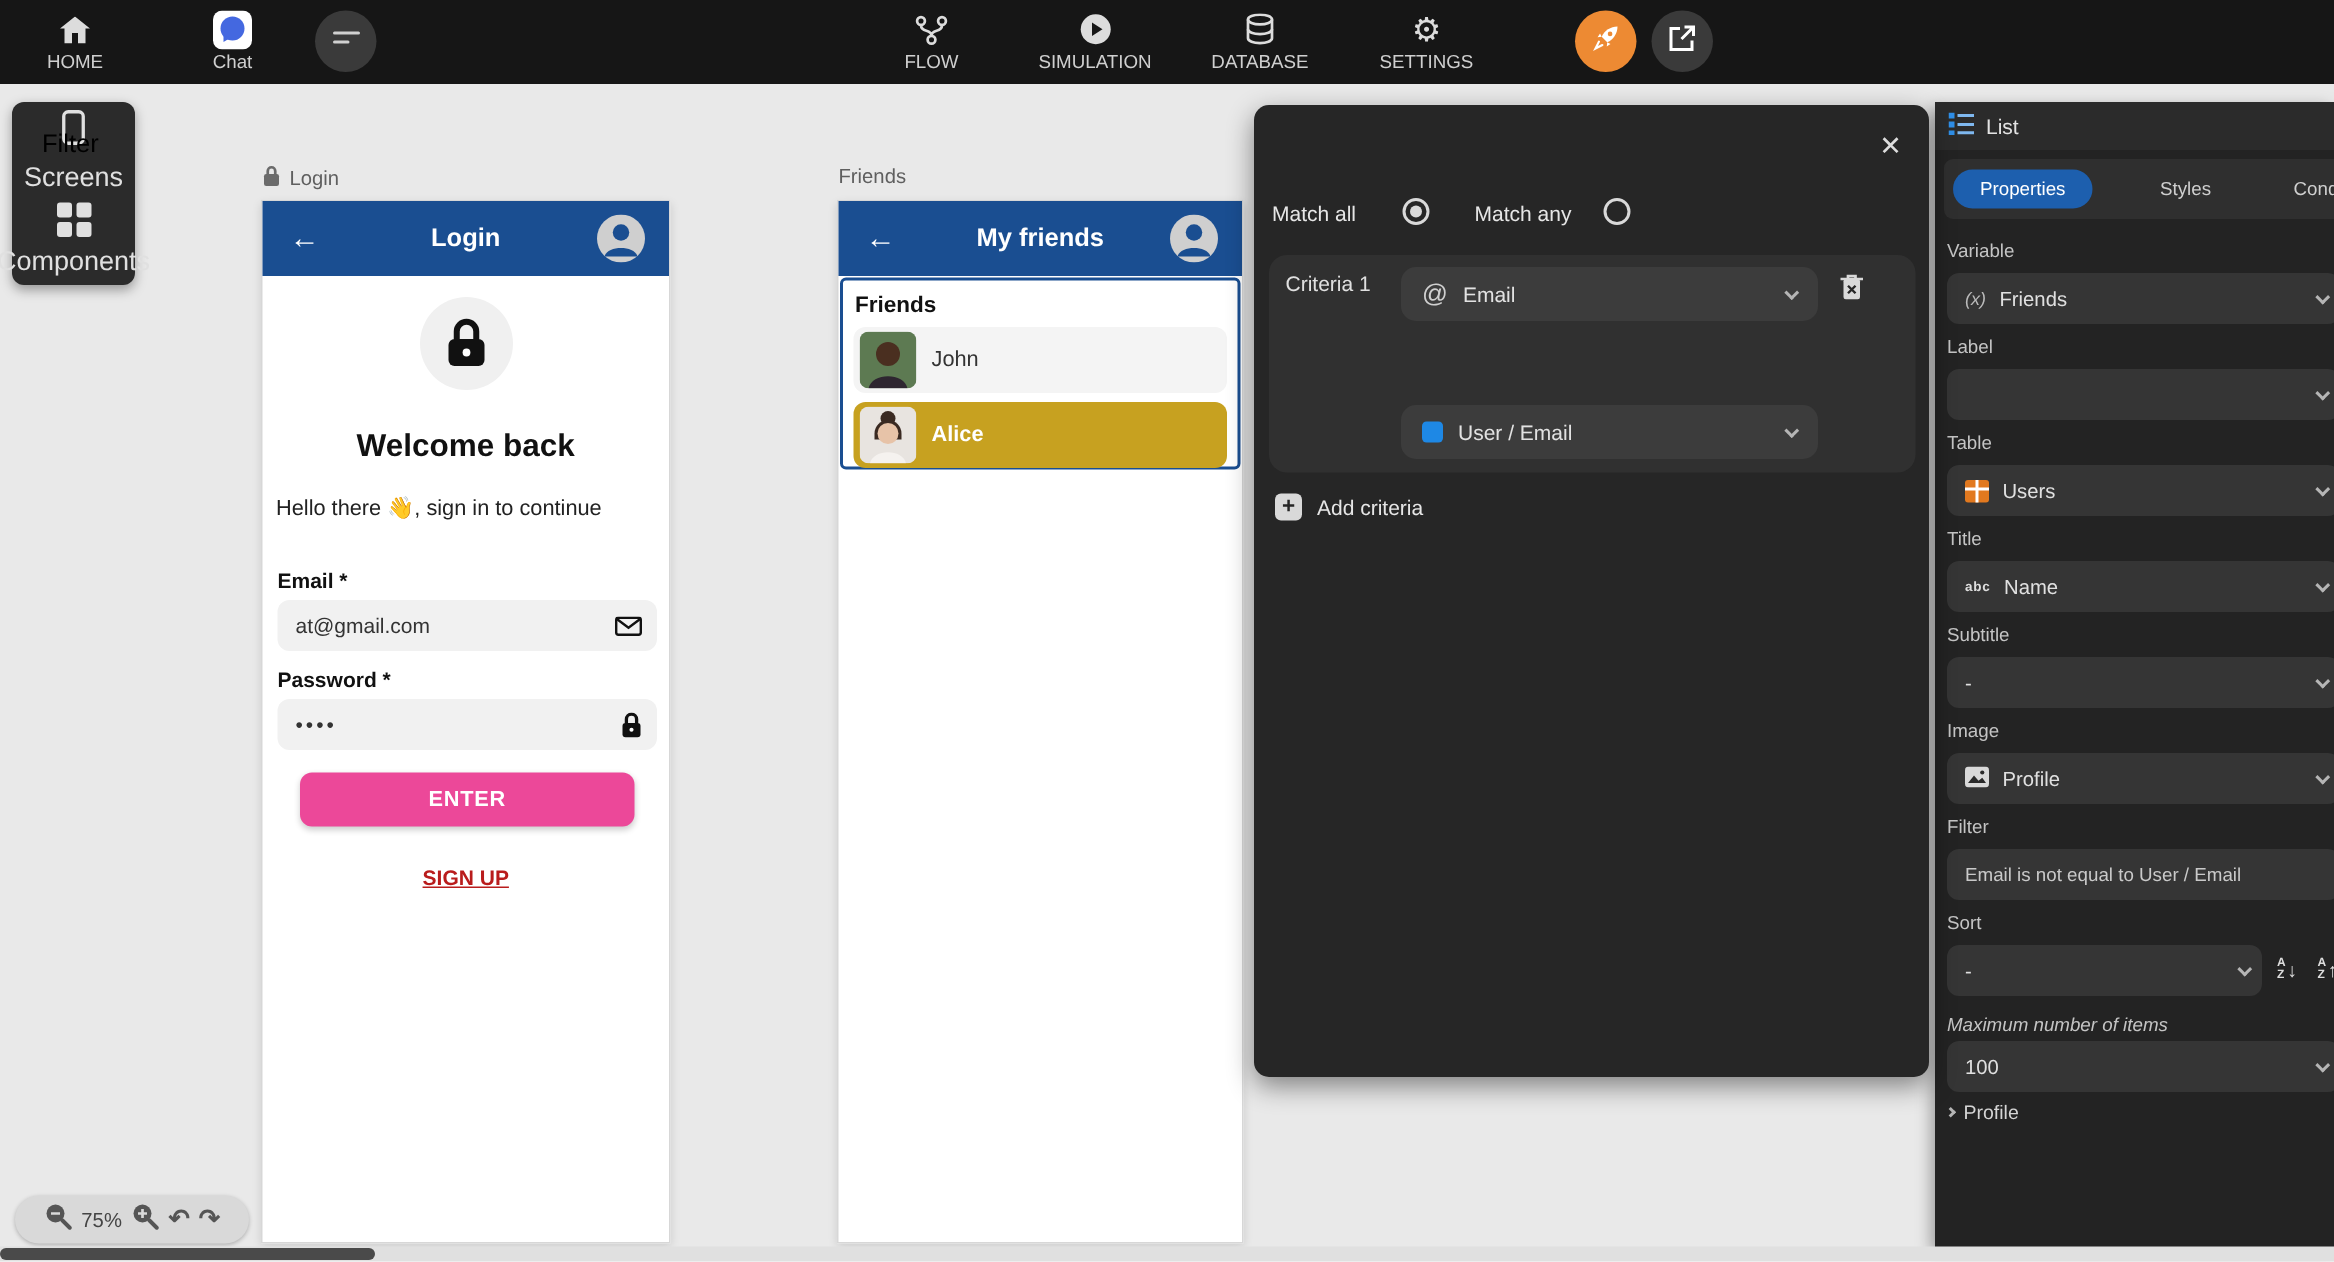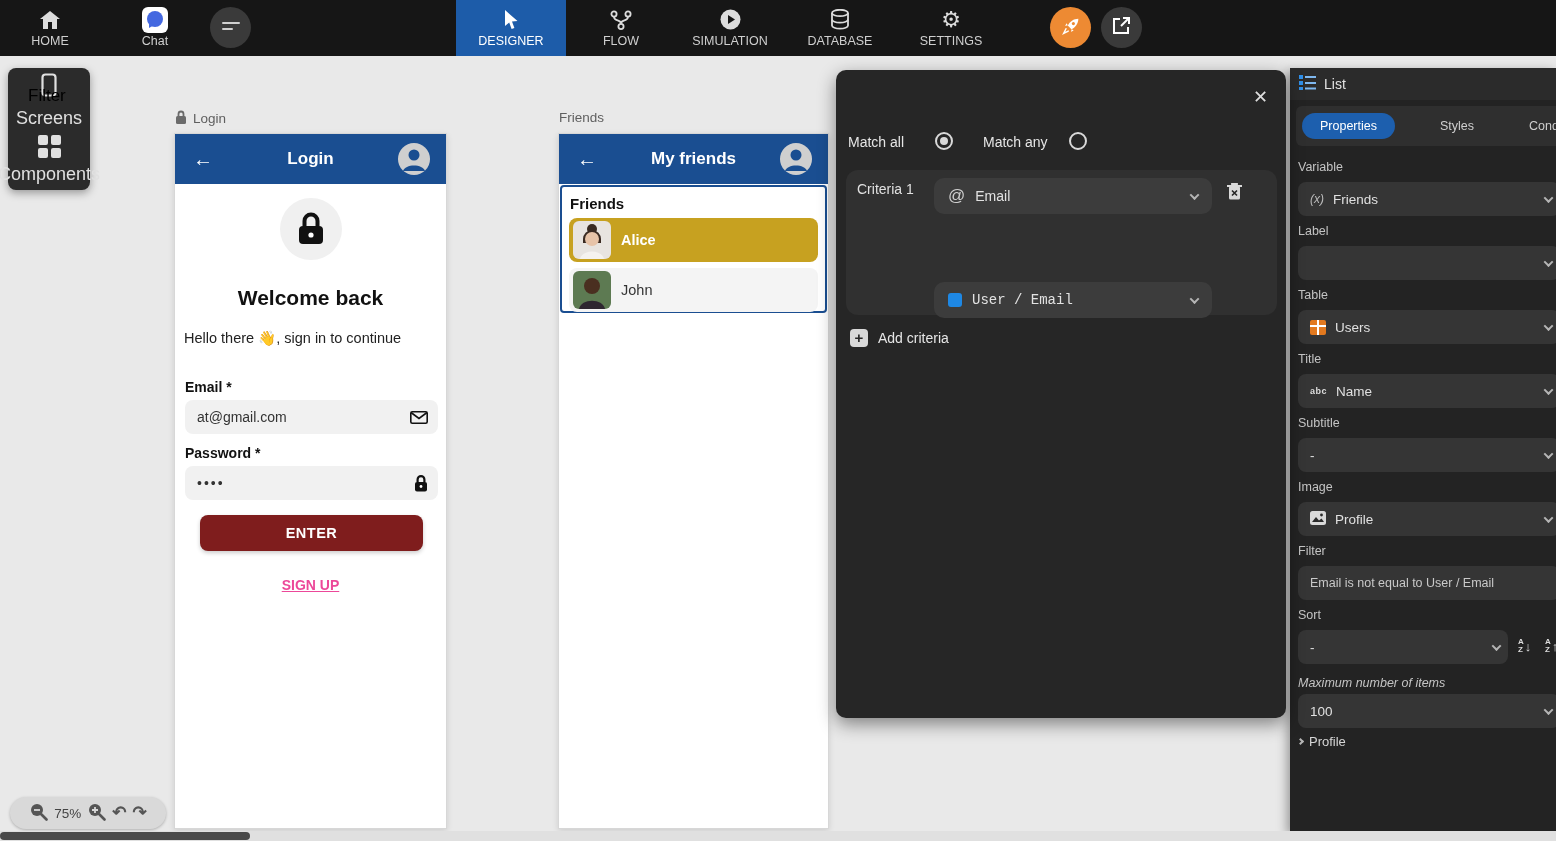--- a/index.html
+++ b/index.html
@@ -27,22 +27,22 @@
   .back-arrow { position:absolute; left:18px; font-size:20px; color:#fff; cursor:pointer; }
   .phone-title { width:100%; text-align:center; font-size:17px; font-weight:bold; }
   .header-avatar { position:absolute; right:16px; top:9px; cursor:pointer; }
 
   .lock-badge { position:absolute; left:50%; transform:translateX(-50%); width:62px; height:62px; background:#f0f0f0; border-radius:50%; display:flex; align-items:center; justify-content:center; }
   .welcome { position:absolute; width:100%; text-align:center; font-size:21px; font-weight:bold; color:#111; }
   .hello { position:absolute; left:9px; font-size:14.5px; color:#222; }
   .fld-label { position:absolute; font-size:14px; font-weight:bold; color:#111; }
   .input { position:absolute; height:34px; background:#f1f1f1; border-radius:8px; display:flex; align-items:center; padding:0 12px; font-size:14px; color:#333; }
   .input .trail { position:absolute; right:10px; display:flex; align-items:center; }
-  .enter-btn { position:absolute; height:36px; background:#7f1d1d; border:none; border-radius:8px; color:#fff; font-size:14.5px; font-weight:bold; letter-spacing:.5px; cursor:pointer; box-shadow:0 2px 4px rgba(0,0,0,.2); }
-  .signup { position:absolute; width:100%; text-align:center; font-size:14px; font-weight:bold; color:#ec4899; text-decoration:underline; cursor:pointer; }
+  .enter-btn { position:absolute; height:36px; background:#ec4899; border:none; border-radius:8px; color:#fff; font-size:14.5px; font-weight:bold; letter-spacing:.5px; cursor:pointer; box-shadow:0 2px 4px rgba(0,0,0,.2); }
+  .signup { position:absolute; width:100%; text-align:center; font-size:14px; font-weight:bold; color:#b91c1c; text-decoration:underline; cursor:pointer; }
 
   .list-select { position:absolute; border:2px solid #1a4e91; border-radius:4px; background:#fff; }
   .list-heading { font-size:15px; font-weight:bold; color:#111; margin:8px 0 6px 8px; }
   .friend-row { position:relative; margin:0 7px 6px 7px; height:44px; border-radius:8px; display:flex; align-items:center; gap:10px; padding-left:4px; cursor:pointer; }
   .friend-row.sel { background:#c7a120; color:#fff; font-weight:bold; }
   .friend-row.plain { background:#f4f4f4; color:#333; }
   .friend-row .nm { font-size:14.5px; }
   .avatar-img { width:38px; height:38px; border-radius:6px; overflow:hidden; flex:0 0 38px; }
 
   
@@ -114,28 +114,20 @@
     </div>
 
     <div class="tb-circle" style="left:210px; top:7px; width:41px; height:41px; background:#3a3a3a;">
       <span>
         <svg width="18" height="12" viewBox="0 0 18 12">
             <path d="M1 2 H17 M1 8 H10" stroke="#d0d0d0" stroke-width="2" stroke-linecap="round" fill="none"></path>
           </svg>
       </span>
     </div>
 
-    <div class="tb-item active" style="left:456px; width:110px;">
-      <span class="ic">
-        <svg width="16" height="20" viewBox="0 0 16 20">
-            <path d="M2 0 L2 16 L6.2 12.4 L8.6 19 L11.4 17.9 L9 11.4 L14.5 11 Z" fill="#fff"></path>
-          </svg>
-      </span>
-      <span>DESIGNER</span>
-    </div>
 
     <div class="tb-item" style="left:586px; width:70px;">
       <span class="ic">
         <svg width="22" height="20" viewBox="0 0 22 20">
           <circle cx="4" cy="4" r="2.6" fill="none" stroke="#dcdcdc" stroke-width="1.8"></circle>
           <circle cx="18" cy="4" r="2.6" fill="none" stroke="#dcdcdc" stroke-width="1.8"></circle>
           <circle cx="11" cy="16.5" r="2.6" fill="none" stroke="#dcdcdc" stroke-width="1.8"></circle>
           <path d="M4 6.8 C4 12 11 9 11 13.8 M18 6.8 C18 12 11 9 11 13.8" stroke="#dcdcdc" stroke-width="1.8" fill="none"></path>
         </svg>
       </span>
@@ -283,43 +275,43 @@
           <circle cx="16" cy="16" r="16" fill="#cfcfcf"></circle>
           <circle cx="16" cy="12" r="5.5" fill="#1a4e91"></circle>
           <path d="M5 28 C7 20.5 25 20.5 27 28" fill="#1a4e91"></path>
         </svg>
       </span>
     </div>
 
     <div class="list-select" style="left:1px; top:51px; width:267px; height:128px;">
       <div class="list-heading">Friends</div>
 
+      <div class="friend-row plain">
+        <span class="avatar-img">
+          <svg width="38" height="38" viewBox="0 0 38 38">
+            <rect width="38" height="38" fill="#5d7a52"></rect>
+            <circle cx="19" cy="15" r="8" fill="#4a2f20"></circle>
+            <path d="M6 38 C8 27 30 27 32 38 Z" fill="#2e2630"></path>
+          </svg>
+        </span>
+        <span class="nm">John</span>
+      </div>
+
       <div class="friend-row sel">
         <span class="avatar-img">
           <svg width="38" height="38" viewBox="0 0 38 38">
             <rect width="38" height="38" fill="#e8e4e0"></rect>
             <circle cx="19" cy="8" r="5" fill="#3a2a22"></circle>
             <path d="M10 18 a9 9 0 0 1 18 0 v4 h-18 Z" fill="#3a2a22"></path>
             <circle cx="19" cy="18" r="7" fill="#e7c3a8"></circle>
             <path d="M7 38 C9 28 29 28 31 38 Z" fill="#f5f2ef"></path>
           </svg>
         </span>
         <span class="nm">Alice</span>
       </div>
-
-      <div class="friend-row plain">
-        <span class="avatar-img">
-          <svg width="38" height="38" viewBox="0 0 38 38">
-            <rect width="38" height="38" fill="#5d7a52"></rect>
-            <circle cx="19" cy="15" r="8" fill="#4a2f20"></circle>
-            <path d="M6 38 C8 27 30 27 32 38 Z" fill="#2e2630"></path>
-          </svg>
-        </span>
-        <span class="nm">John</span>
-      </div>
     </div>
   </div>
 
   <div class="filter-panel"></div>
   <div class="fp-title" style="z-index:46;">Filter</div>
   <div class="fp-close" style="z-index:46;">✕</div>
 
   <span class="radio-label" style="left:848px; top:134px; z-index:46;">Match all</span>
   <span class="radio on" style="left:935px; top:132px; z-index:46;"></span>
   <span class="radio-label" style="left:983px; top:134px; z-index:46;">Match any</span>
@@ -328,21 +320,21 @@
   <div class="criteria-card" style="z-index:46;"></div>
   <div class="crit-label" style="z-index:47;">Criteria 1</div>
 
   <div class="fp-select" style="top:178px; z-index:47;">
     <span style="font-size:17px; color:#cfcfcf;">@</span>
     <span>Email</span>
     <span class="chev"></span>
   </div>
 
 
-  <div class="fp-select" style="top:282px; z-index:47;font-family:Liberation Mono, monospace;">
+  <div class="fp-select" style="top:270px; z-index:47;">
     <span class="var-chip"></span>
     <span>User / Email</span>
     <span class="chev"></span>
   </div>
 
   <div style="position:absolute; left:1226px; top:182px; z-index:47; cursor:pointer;">
     <span>
       <svg width="17" height="19" viewBox="0 0 17 19">
         <path d="M1 4 H16 M6 4 V2 H11 V4" stroke="#d9d9d9" stroke-width="1.8" fill="none"></path>
         <rect x="3" y="4" width="11" height="13.5" rx="1.5" fill="#d9d9d9"></rect>

